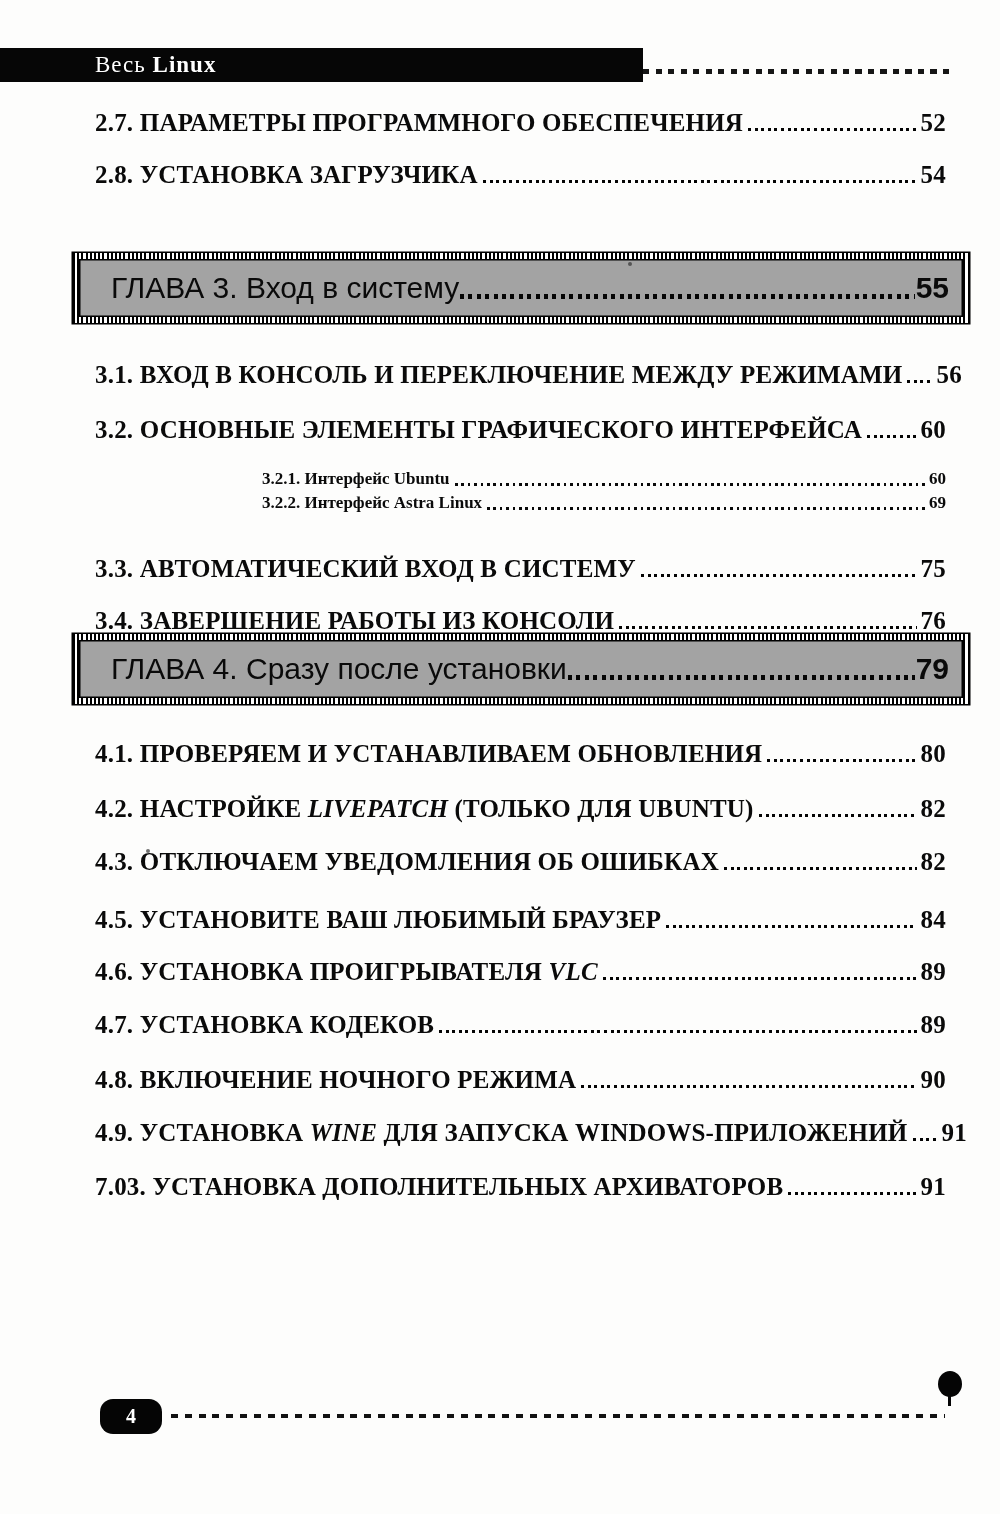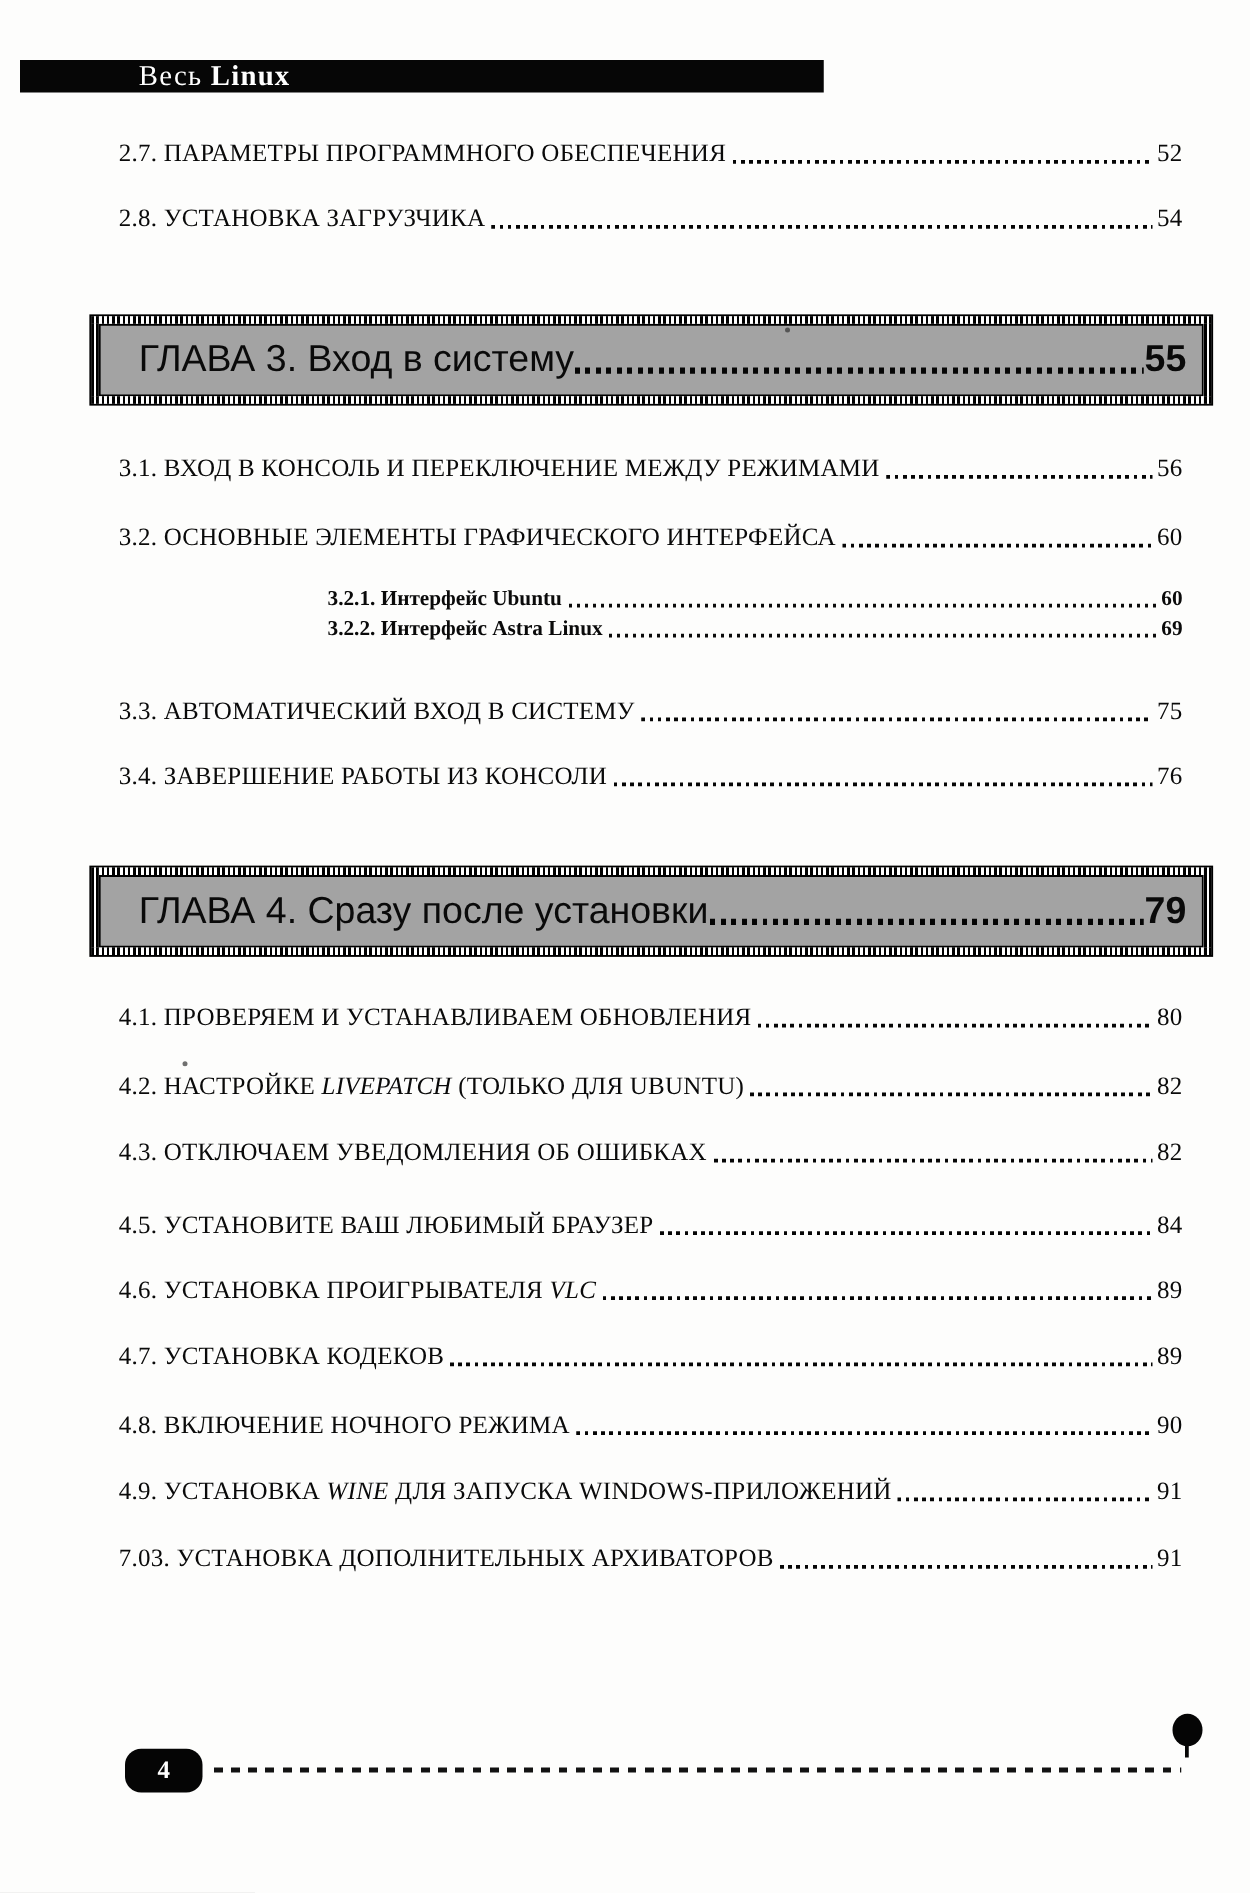--- a/index.html
+++ b/index.html
@@ -2,36 +2,36 @@
 <html><head>
 <meta charset="utf-8">
 <style>
   html,body{margin:0;padding:0;background:#e8e8e8;}
   .page{
     position:relative;width:1000px;height:1514px;margin:0 auto;
     background:#fdfdfc;color:#0a0a0a;overflow:hidden;
     font-family:"Liberation Serif", serif;
   }
   
-  .page-header{position:absolute;top:48px;left:16px;width:953px;height:27px;display:flex;flex-direction:column;}
+  .page-header{position:absolute;top:48px;left:0;width:953px;height:27px;display:flex;}
   .header-bar{
     width:643px;height:34px;background:#060606;box-sizing:border-box;
     display:flex;align-items:center;padding-left:95px;
   }
   .header-title{color:#fff;font-size:23px;letter-spacing:1px;white-space:pre;}
   .header-title .bold{font-weight:bold;}
   .header-leader{
     flex:1;height:5px;align-self:flex-end;margin-bottom:1px;
     background:repeating-linear-gradient(90deg,#161616 0 6px,transparent 6px 12.5px);
   }
   
   .toc{position:absolute;left:95px;top:110px;width:851px;}
   .row{
     display:flex;align-items:flex-end;height:26px;line-height:26px;
-    font-weight:normal;font-size:20px;letter-spacing:.2px;white-space:nowrap;
+    font-weight:bold;font-size:25px;letter-spacing:.2px;white-space:nowrap;
   }
   .row .lbl{flex:0 0 auto;}
   .row .it{font-style:italic;}
   .row .leader{
     flex:1 1 30px;min-width:25px;height:3.4px;margin:0 4px 5px 5px;
     background:repeating-linear-gradient(90deg,#050505 0 3px,transparent 3px 6.6px);
   }
   .row .pg{flex:0 0 auto;}
   .row.sub{
     font-weight:bold;font-size:17px;height:24px;line-height:24px;
@@ -134,21 +134,21 @@
       <span class="leader"></span>
       <span class="pg">75</span>
     </div>
 
     <div class="row sec" style="margin-top:26px">
       <span class="lbl">3.4. ЗАВЕРШЕНИЕ РАБОТЫ ИЗ КОНСОЛИ</span>
       <span class="leader"></span>
       <span class="pg">76</span>
     </div>
 
-    <div class="chapter-box" style="margin-top:60px">
+    <div class="chapter-box" style="">
       <span class="ch-label">ГЛАВА 4. </span>
       <span class="ch-title">Сразу после установки</span>
       <span class="leader"></span>
       <span class="pg">79</span>
     </div>
 
     <div class="row sec" style="margin-top:37px">
       <span class="lbl">4.1. ПРОВЕРЯЕМ И УСТАНАВЛИВАЕМ ОБНОВЛЕНИЯ</span>
       <span class="leader"></span>
       <span class="pg">80</span>

